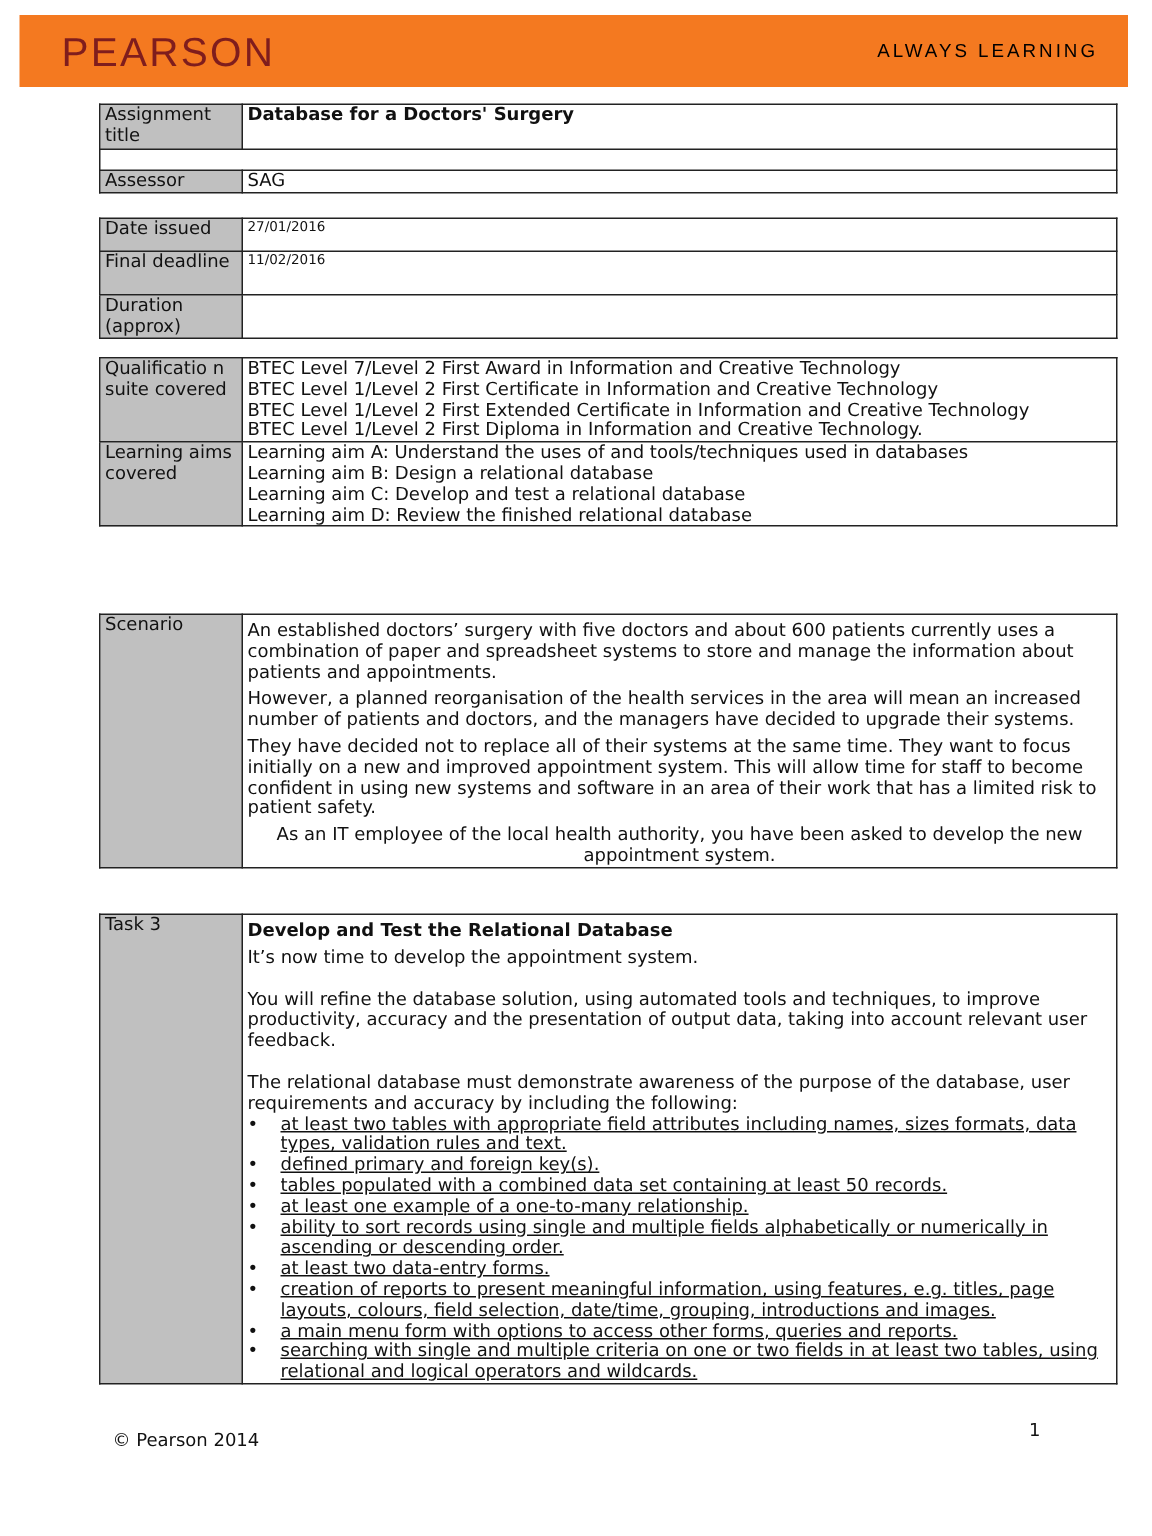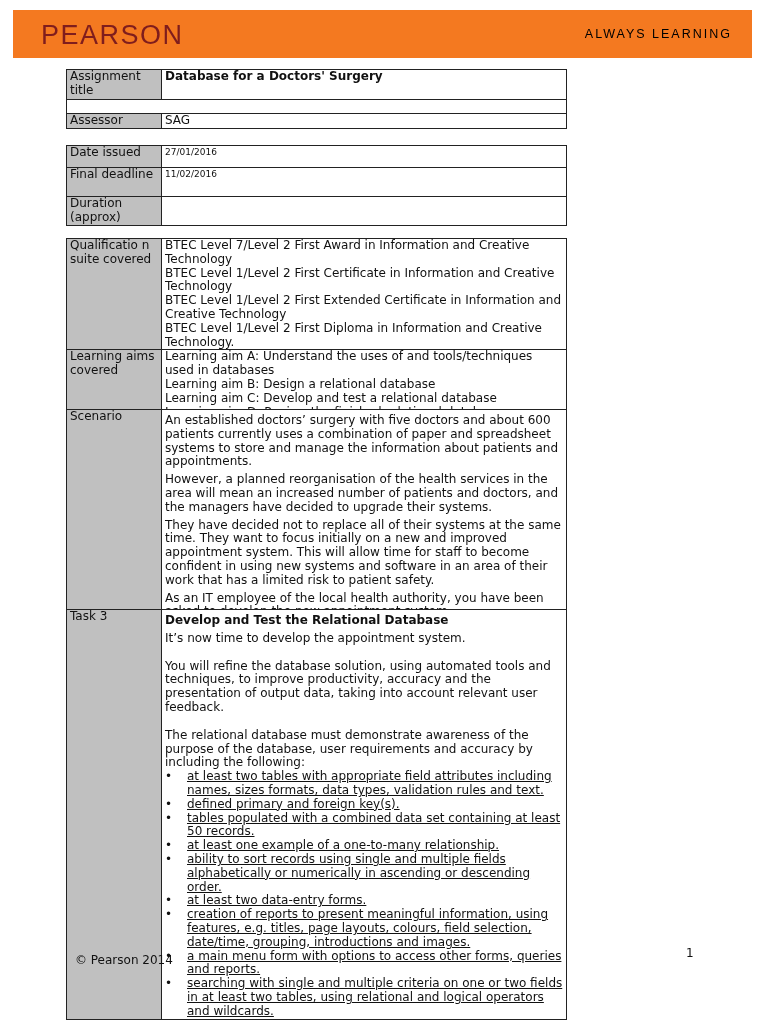--- a/index.html
+++ b/index.html
@@ -4,21 +4,21 @@
   <style>
     html, body { margin: 0; padding: 0; background: #ffffff; }
     body { width: 768px; height: 1024px; position: relative; overflow: hidden;
            font-family: "DejaVu Sans", sans-serif; color: #111; }
     .banner { position: absolute; left: 13px; top: 10px; width: 739px; height: 48px;
               background: #f47920; }
     .logo { position: absolute; left: 28px; top: 10px; font-family: "Liberation Sans", sans-serif;
             font-size: 27px; letter-spacing: 1.5px; color: #7f1d1d; font-weight: normal; }
     .tagline { position: absolute; right: 20px; top: 17px; font-family: "Liberation Sans", sans-serif;
                font-size: 12.5px; letter-spacing: 2px; color: #000000; }
-    table.box { position: absolute; left: 66px; width: 501px; border-collapse: collapse;
+    table.box { position: absolute; left: 66px; width: 679px; border-collapse: collapse;
                 border: 1.5px solid #333; table-layout: fixed; }
     table.box td { border: 1px solid #222; vertical-align: top; padding: 0 3px;
                    font-size: 12px; line-height: 13.8px; }
     td.lbl { width: 88px; background: #c0c0c0; }
     td.val { background: #fff; }
     .bold { font-weight: bold; }
     .small { font-size: 9px !important; }
     p.para { margin: 0 0 4px 0; }
     ul.bul { margin: 0; padding: 0 0 0 22px; list-style: none; text-decoration: underline; }
     ul.bul li { position: relative; }
@@ -91,21 +91,21 @@
   </table>
 
 <table class="box" style="top:409px;">
   <tbody>
       <tr>
     <td class="lbl">Scenario</td>
     <td class="val" style="padding-top:4px;">
       <p class="para">An established doctors’ surgery with five doctors and about 600 patients currently uses a combination of paper and spreadsheet systems to store and manage the information about patients and appointments.</p>
       <p class="para">However, a planned reorganisation of the health services in the area will mean an increased number of patients and doctors, and the managers have decided to upgrade their systems.</p>
       <p class="para">They have decided not to replace all of their systems at the same time. They want to focus initially on a new and improved appointment system. This will allow time for staff to become confident in using new systems and software in an area of their work that has a limited risk to patient safety.</p>
-      <p class="para" style="margin-bottom:0;">As an IT employee of the local health authority, you have been asked to develop the new appointment system.</p>
+      <p class="para" style="margin-bottom:0;text-align:center;">As an IT employee of the local health authority, you have been asked to develop the new appointment system.</p>
     </td>
   </tr>
 </tbody>
   </table>
 
 <table class="box" style="top:609px;">
   <tbody>
       <tr>
     <td class="lbl">Task 3</td>
     <td class="val" style="padding-top:4px;">

